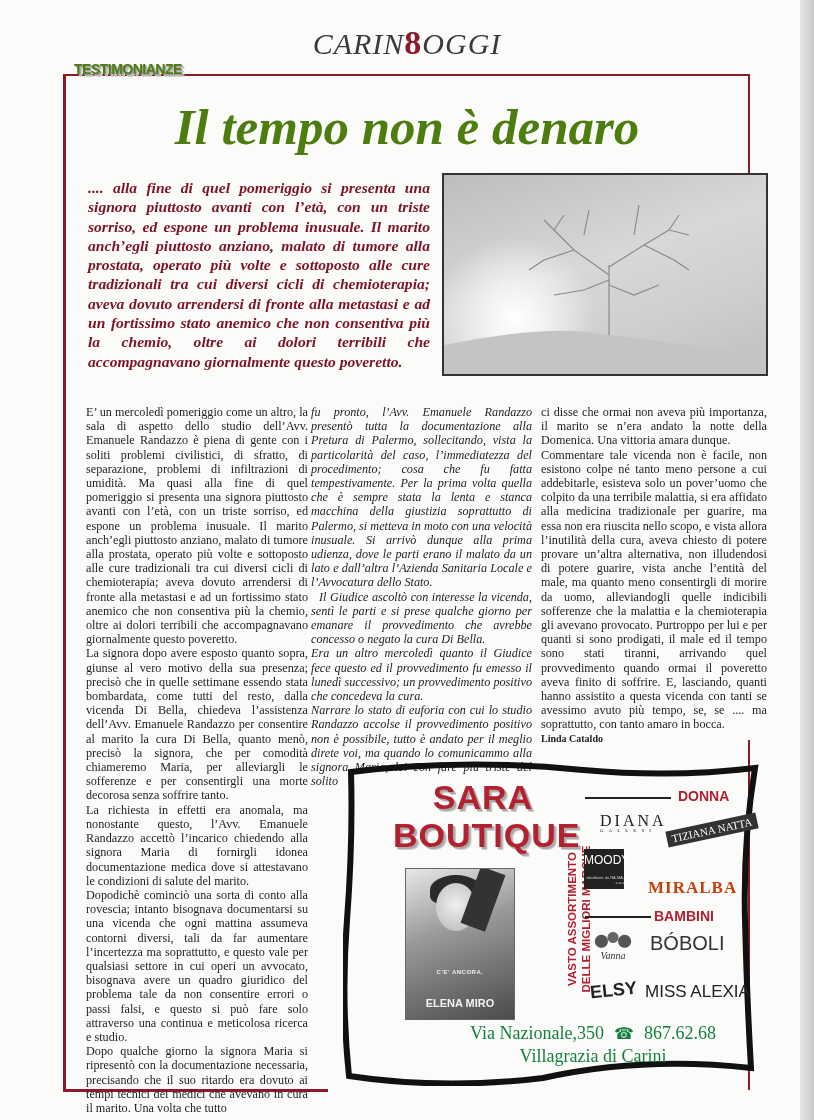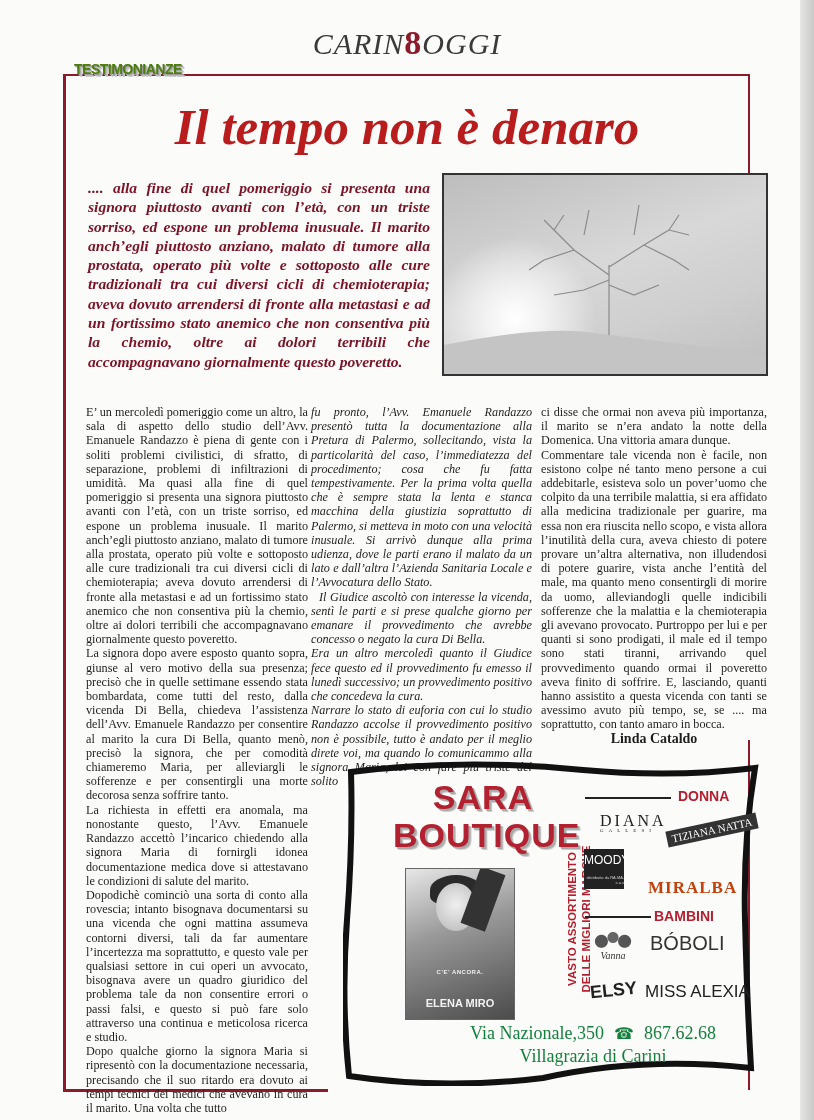--- a/index.html
+++ b/index.html
@@ -32,21 +32,21 @@
   }
   .frame-bottom-left {
     position: absolute; left: 63px; top: 1089px; width: 265px; height: 3px; background: #8b1a2b;
   }
   .frame-right-clip {
     position: absolute; left: 748px; top: 180px; width: 4px; height: 560px; background: #fbfbf9;
   }
   .headline {
     position: absolute; top: 98px; left: 0; width: 814px; text-align: center;
     font-family: "Liberation Serif", serif; font-style: italic; font-weight: bold;
-    font-size: 51px; color: #b91c1c;
+    font-size: 51px; color: #4d7c0f;
   }
   .lead {
     position: absolute; top: 178px; left: 88px; width: 342px;
     font-family: "Liberation Serif", serif; font-style: italic; font-weight: bold;
     font-size: 15.6px; line-height: 19.3px; color: #7a1426; text-align: justify;
   }
   .photo {
     position: absolute; top: 173px; left: 442px; width: 326px; height: 203px;
     border: 2px solid #333; box-sizing: border-box;
     background:
@@ -59,21 +59,21 @@
     position: absolute; top: 405px; width: 222px;
     font-family: "Liberation Serif", serif; font-size: 12.2px; line-height: 14.2px;
     text-align: justify; color: #1e1e1e;
   }
   .col p { margin: 0; }
   .col p.indent { text-indent: 8px; }
   .col1 { left: 86px; }
   .col2 { left: 311px; width: 221px; font-style: italic; }
   .col3 { left: 541px; width: 226px; }
   .signature {
-    text-align: center; font-weight: bold; font-size: 14px; margin-top: 0;
+    text-align: left; font-weight: bold; font-size: 10px; margin-top: 0;
   }
   
   .ad {
     position: absolute; left: 343px; top: 760px; width: 420px; height: 326px;
   }
   .ad svg.ad-border { position: absolute; left: 0; top: 0; }
   .ad-title {
     position: absolute; left: 28px; top: 18px; width: 180px; text-align: center;
     font-family: "Liberation Sans", sans-serif; font-weight: bold; color: #b3202f;
     font-size: 34px; line-height: 38px; letter-spacing: 1px;

